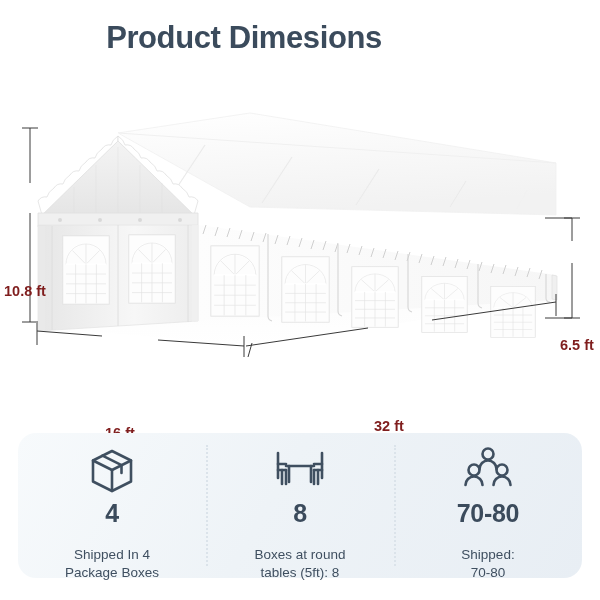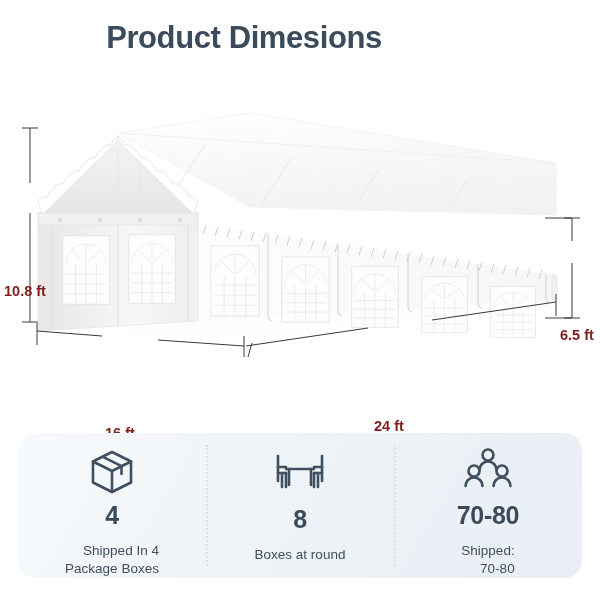--- a/index.html
+++ b/index.html
@@ -47,21 +47,21 @@
   .dim-label {
     position: absolute;
     font-size: 14.5px;
     font-weight: bold;
     color: #7f1d1d;
     white-space: nowrap;
   }
   #dim-height-label   { left: 4px;   top: 188px; }
   #dim-width-label    { left: 105px; top: 330px; }
   #dim-length-label   { left: 374px; top: 323px; }
-  #dim-wallheight-label { left: 560px; top: 232px; }
+  #dim-wallheight-label { left: 560px; top: 242px; }
 
   
   #info-panel {
     position: absolute;
     left: 18px;
     top: 433px;
     width: 564px;
     height: 145px;
     border-radius: 18px;
     background: linear-gradient(120deg, #f7fafc 0%, #eef3f7 45%, #e8eef4 100%);
@@ -100,22 +100,22 @@
     font-weight: bold;
     color: #3b4b5c;
     line-height: 1.1;
     margin-top: 4px;
     letter-spacing: -0.3px;
   }
   .info-desc {
     font-size: 13.5px;
     color: #3f4f60;
     line-height: 1.35;
-    text-align: right;
-    margin-top: 12px;
+    text-align: center;
+    margin-top: 18px;
     max-width: 150px;
   }
   .info-desc span { display: block; }
 </style>
 </head>
 <body>
 
 <div id="page-title">Product Dimesions</div>
 
 <div id="illustration">
@@ -308,21 +308,21 @@
       <line x1="246" y1="251" x2="368" y2="233"></line>
       <line x1="432" y1="225" x2="556" y2="207"></line>
       <line x1="556" y1="199" x2="556" y2="221"></line>
 
       <line x1="252" y1="248" x2="248" y2="262"></line>
     </g>
   </svg>
 
   <div class="dim-label" id="dim-height-label">10.8 ft</div>
   <div class="dim-label" id="dim-width-label">16 ft</div>
-  <div class="dim-label" id="dim-length-label">24 ft</div>
+  <div class="dim-label" id="dim-length-label">32 ft</div>
   <div class="dim-label" id="dim-wallheight-label">6.5 ft</div>
 </div>
 
 <div id="info-panel">
 
   <div class="info-col">
     <div class="info-icon">
       <svg width="50" height="50" viewBox="0 0 50 50" fill="none" stroke="#3f4f60" stroke-width="2.6" stroke-linejoin="round" stroke-linecap="round">
         <path d="M25 5 L44 14.5 L44 35.5 L25 45 L6 35.5 L6 14.5 Z"></path>
         <path d="M6 14.5 L25 24 L44 14.5"></path>
@@ -355,20 +355,21 @@
         <path d="M51 7 L51 32"></path>
         <path d="M43 18 L51 18"></path>
         <path d="M43 24 L51 24"></path>
         <path d="M47 24 L47 38"></path>
         <path d="M43 24 L43 38"></path>
       </svg>
     </div>
     <div class="info-value">8</div>
     <div class="info-desc">
       <span>Boxes at round</span>
+      <span>tables (5ft): 8</span>
     </div>
   </div>
 
   <div class="info-col">
     <div class="info-icon">
       <svg width="54" height="50" viewBox="0 0 54 50" fill="none" stroke="#3f4f60" stroke-width="2.6" stroke-linecap="round" stroke-linejoin="round">
 
         <circle cx="27" cy="8" r="5.5"></circle>
         <path d="M18.5 23 a8.5 8.5 0 0 1 17 0"></path>
 

